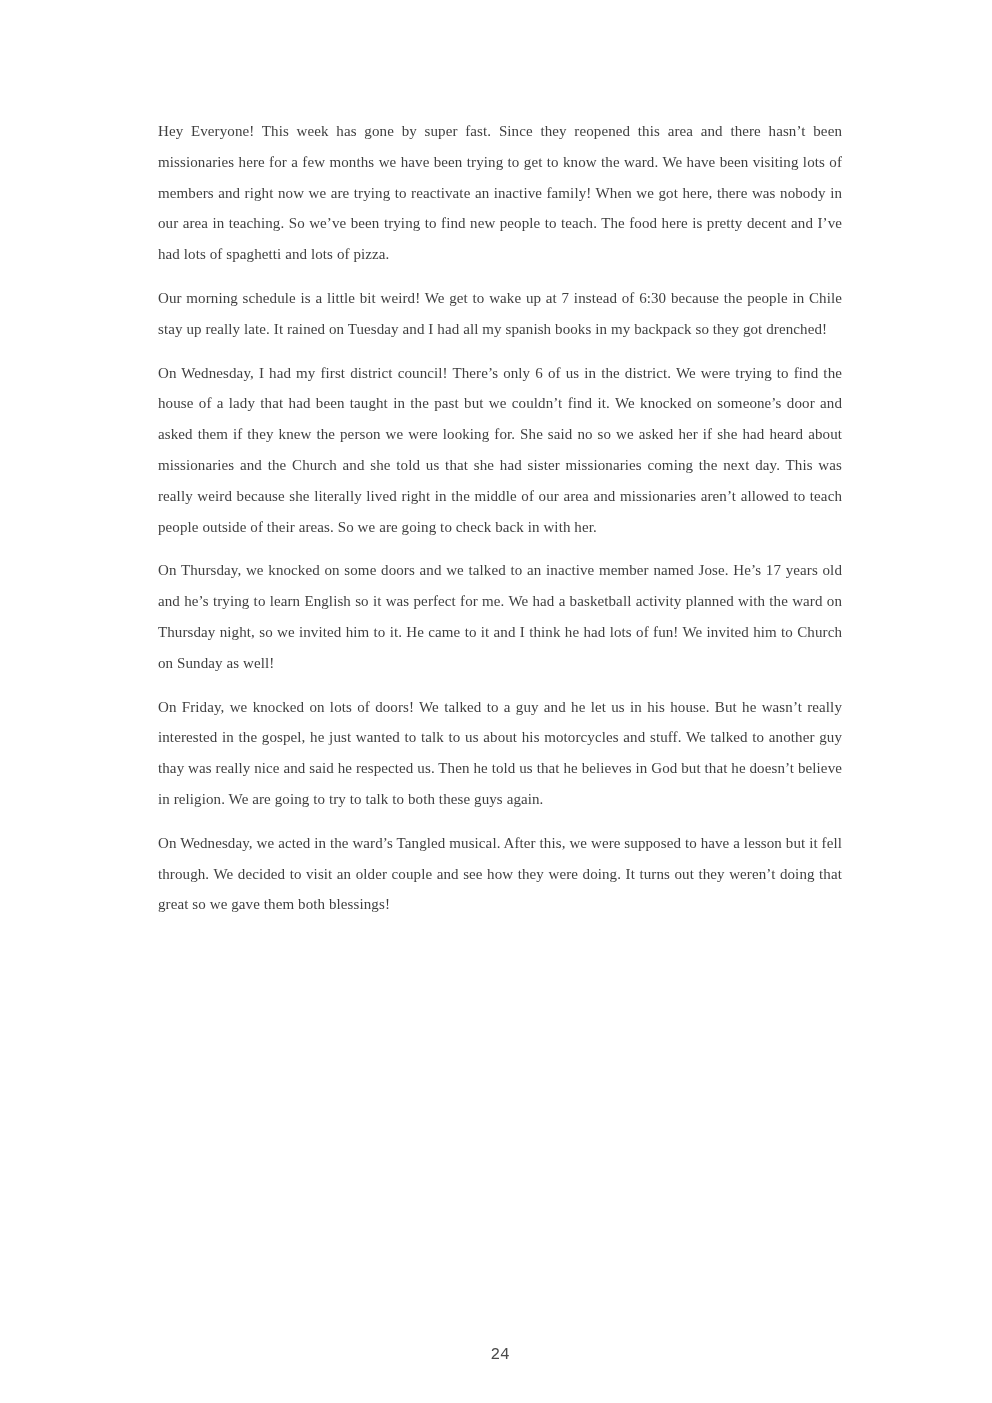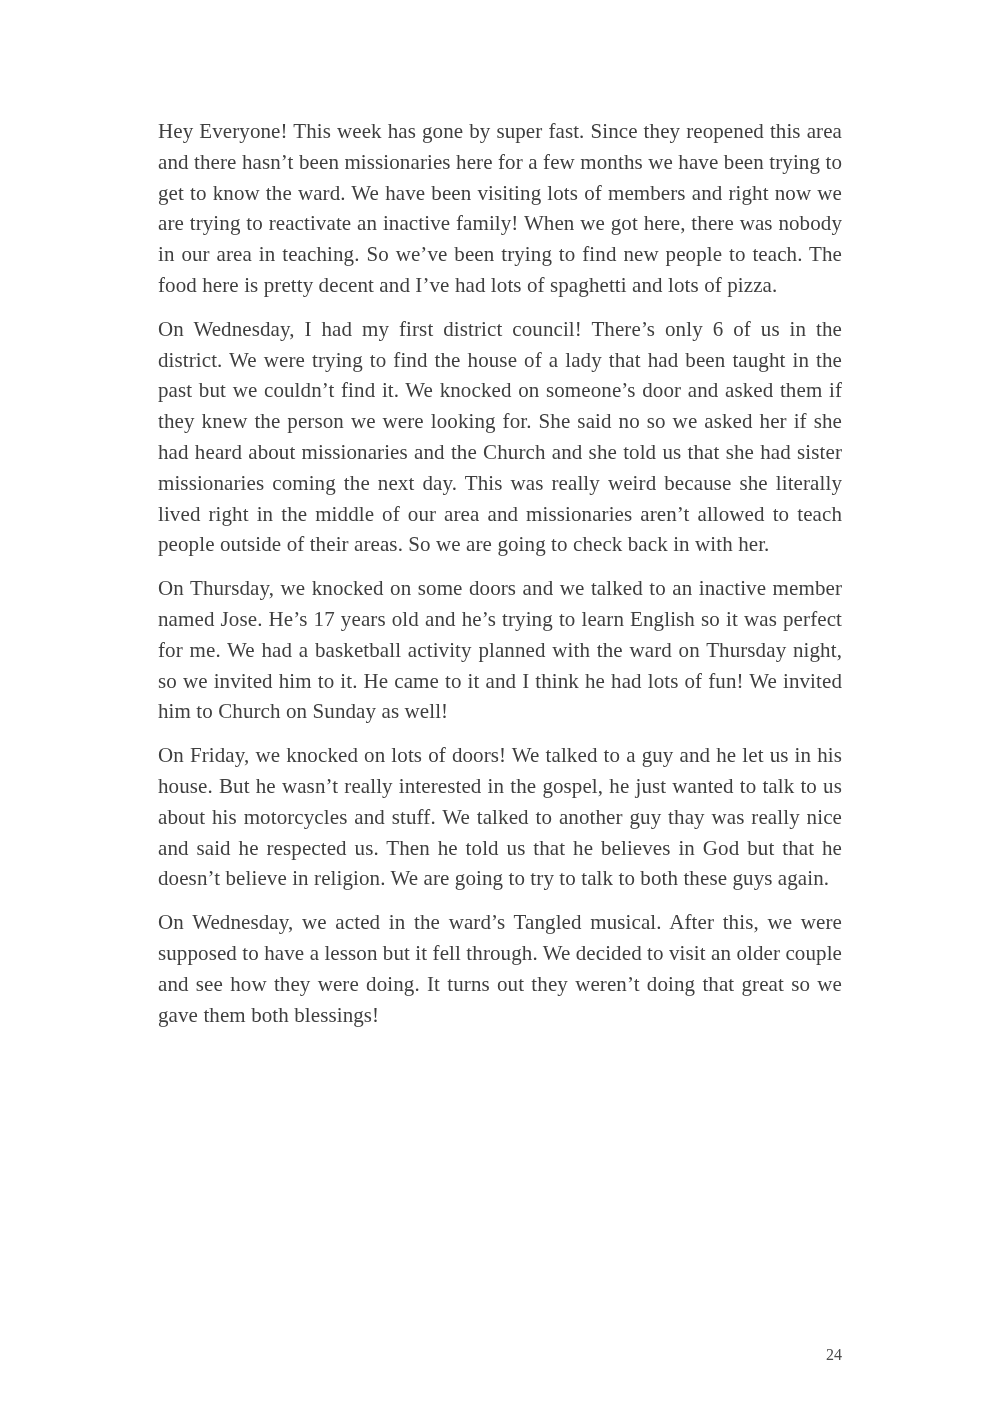--- a/index.html
+++ b/index.html
@@ -16,40 +16,42 @@
   }
   .page {
     position: absolute;
     left: 158px;
     top: 116px;
     width: 684px;
     color: #3f3f3f;
   }
   .page p {
     margin: 0 0 13px 0;
-    font-size: 21px;
+    font-size: 15px;
     line-height: 30.8px;
     text-align: justify;
     text-justify: inter-word;
     letter-spacing: 0.1px;
   }
   .page-footer {
     position: absolute;
     left: 158px;
     top: 1346px;
     width: 684px;
-    text-align: right;
+    text-align: center;
     font-size: 16px;
     color: #4a4a4a;
+    font-family: Liberation Mono, monospace;
   }
 </style>
 </head>
 <body>
 
 <div class="page">
   <p>Hey Everyone! This week has gone by super fast. Since they reopened this area and there hasn’t been missionaries here for a few months we have been trying to get to know the ward. We have been visiting lots of members and right now we are trying to reactivate an inactive family! When we got here, there was nobody in our area in teaching. So we’ve been trying to find new people to teach. The food here is pretty decent and I’ve had lots of spaghetti and lots of pizza.</p>
+  <p>Our morning schedule is a little bit weird! We get to wake up at 7 instead of 6:30 because the people in Chile stay up really late. It rained on Tuesday and I had all my spanish books in my backpack so they got drenched!</p>
   <p>On Wednesday, I had my first district council! There’s only 6 of us in the district. We were trying to find the house of a lady that had been taught in the past but we couldn’t find it. We knocked on someone’s door and asked them if they knew the person we were looking for. She said no so we asked her if she had heard about missionaries and the Church and she told us that she had sister missionaries coming the next day. This was really weird because she literally lived right in the middle of our area and missionaries aren’t allowed to teach people outside of their areas. So we are going to check back in with her.</p>
   <p>On Thursday, we knocked on some doors and we talked to an inactive member named Jose. He’s 17 years old and he’s trying to learn English so it was perfect for me. We had a basketball activity planned with the ward on Thursday night, so we invited him to it. He came to it and I think he had lots of fun! We invited him to Church on Sunday as well!</p>
   <p>On Friday, we knocked on lots of doors! We talked to a guy and he let us in his house. But he wasn’t really interested in the gospel, he just wanted to talk to us about his motorcycles and stuff. We talked to another guy thay was really nice and said he respected us. Then he told us that he believes in God but that he doesn’t believe in religion. We are going to try to talk to both these guys again.</p>
   <p>On Wednesday, we acted in the ward’s Tangled musical. After this, we were supposed to have a lesson but it fell through. We decided to visit an older couple and see how they were doing. It turns out they weren’t doing that great so we gave them both blessings!</p>
 </div>
 
 <div class="page-footer">24</div>
 
 </body></html>

